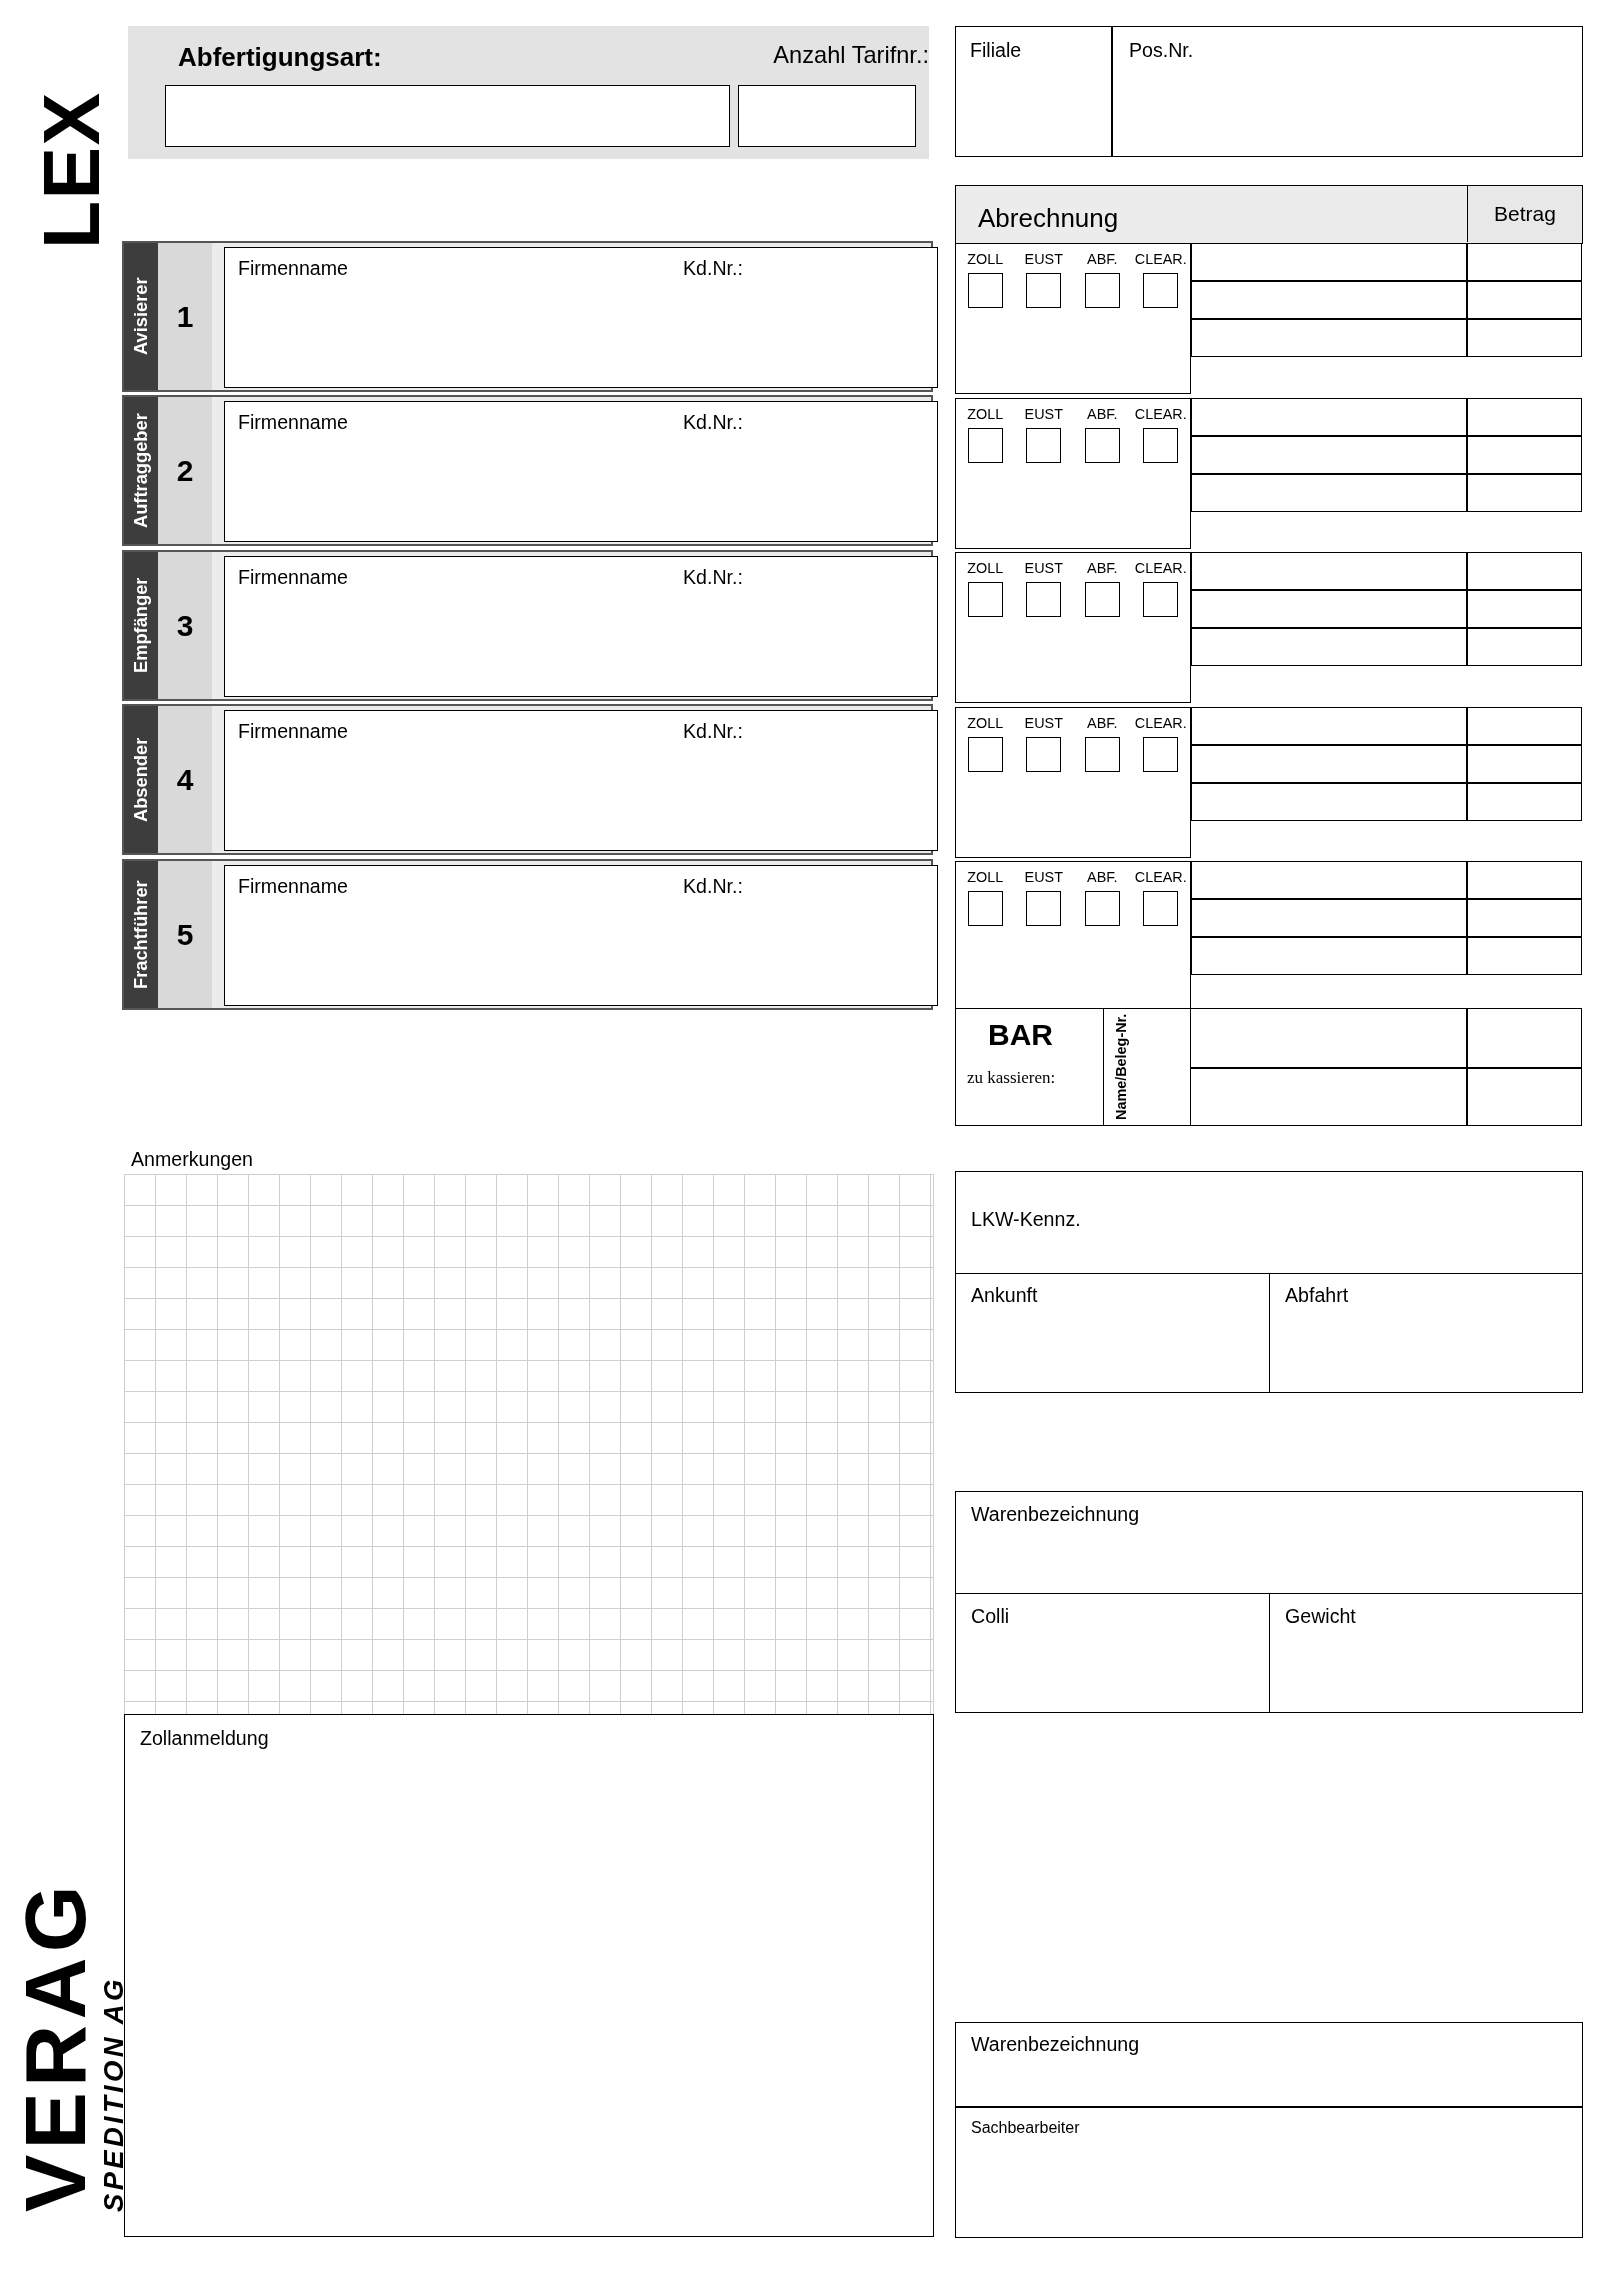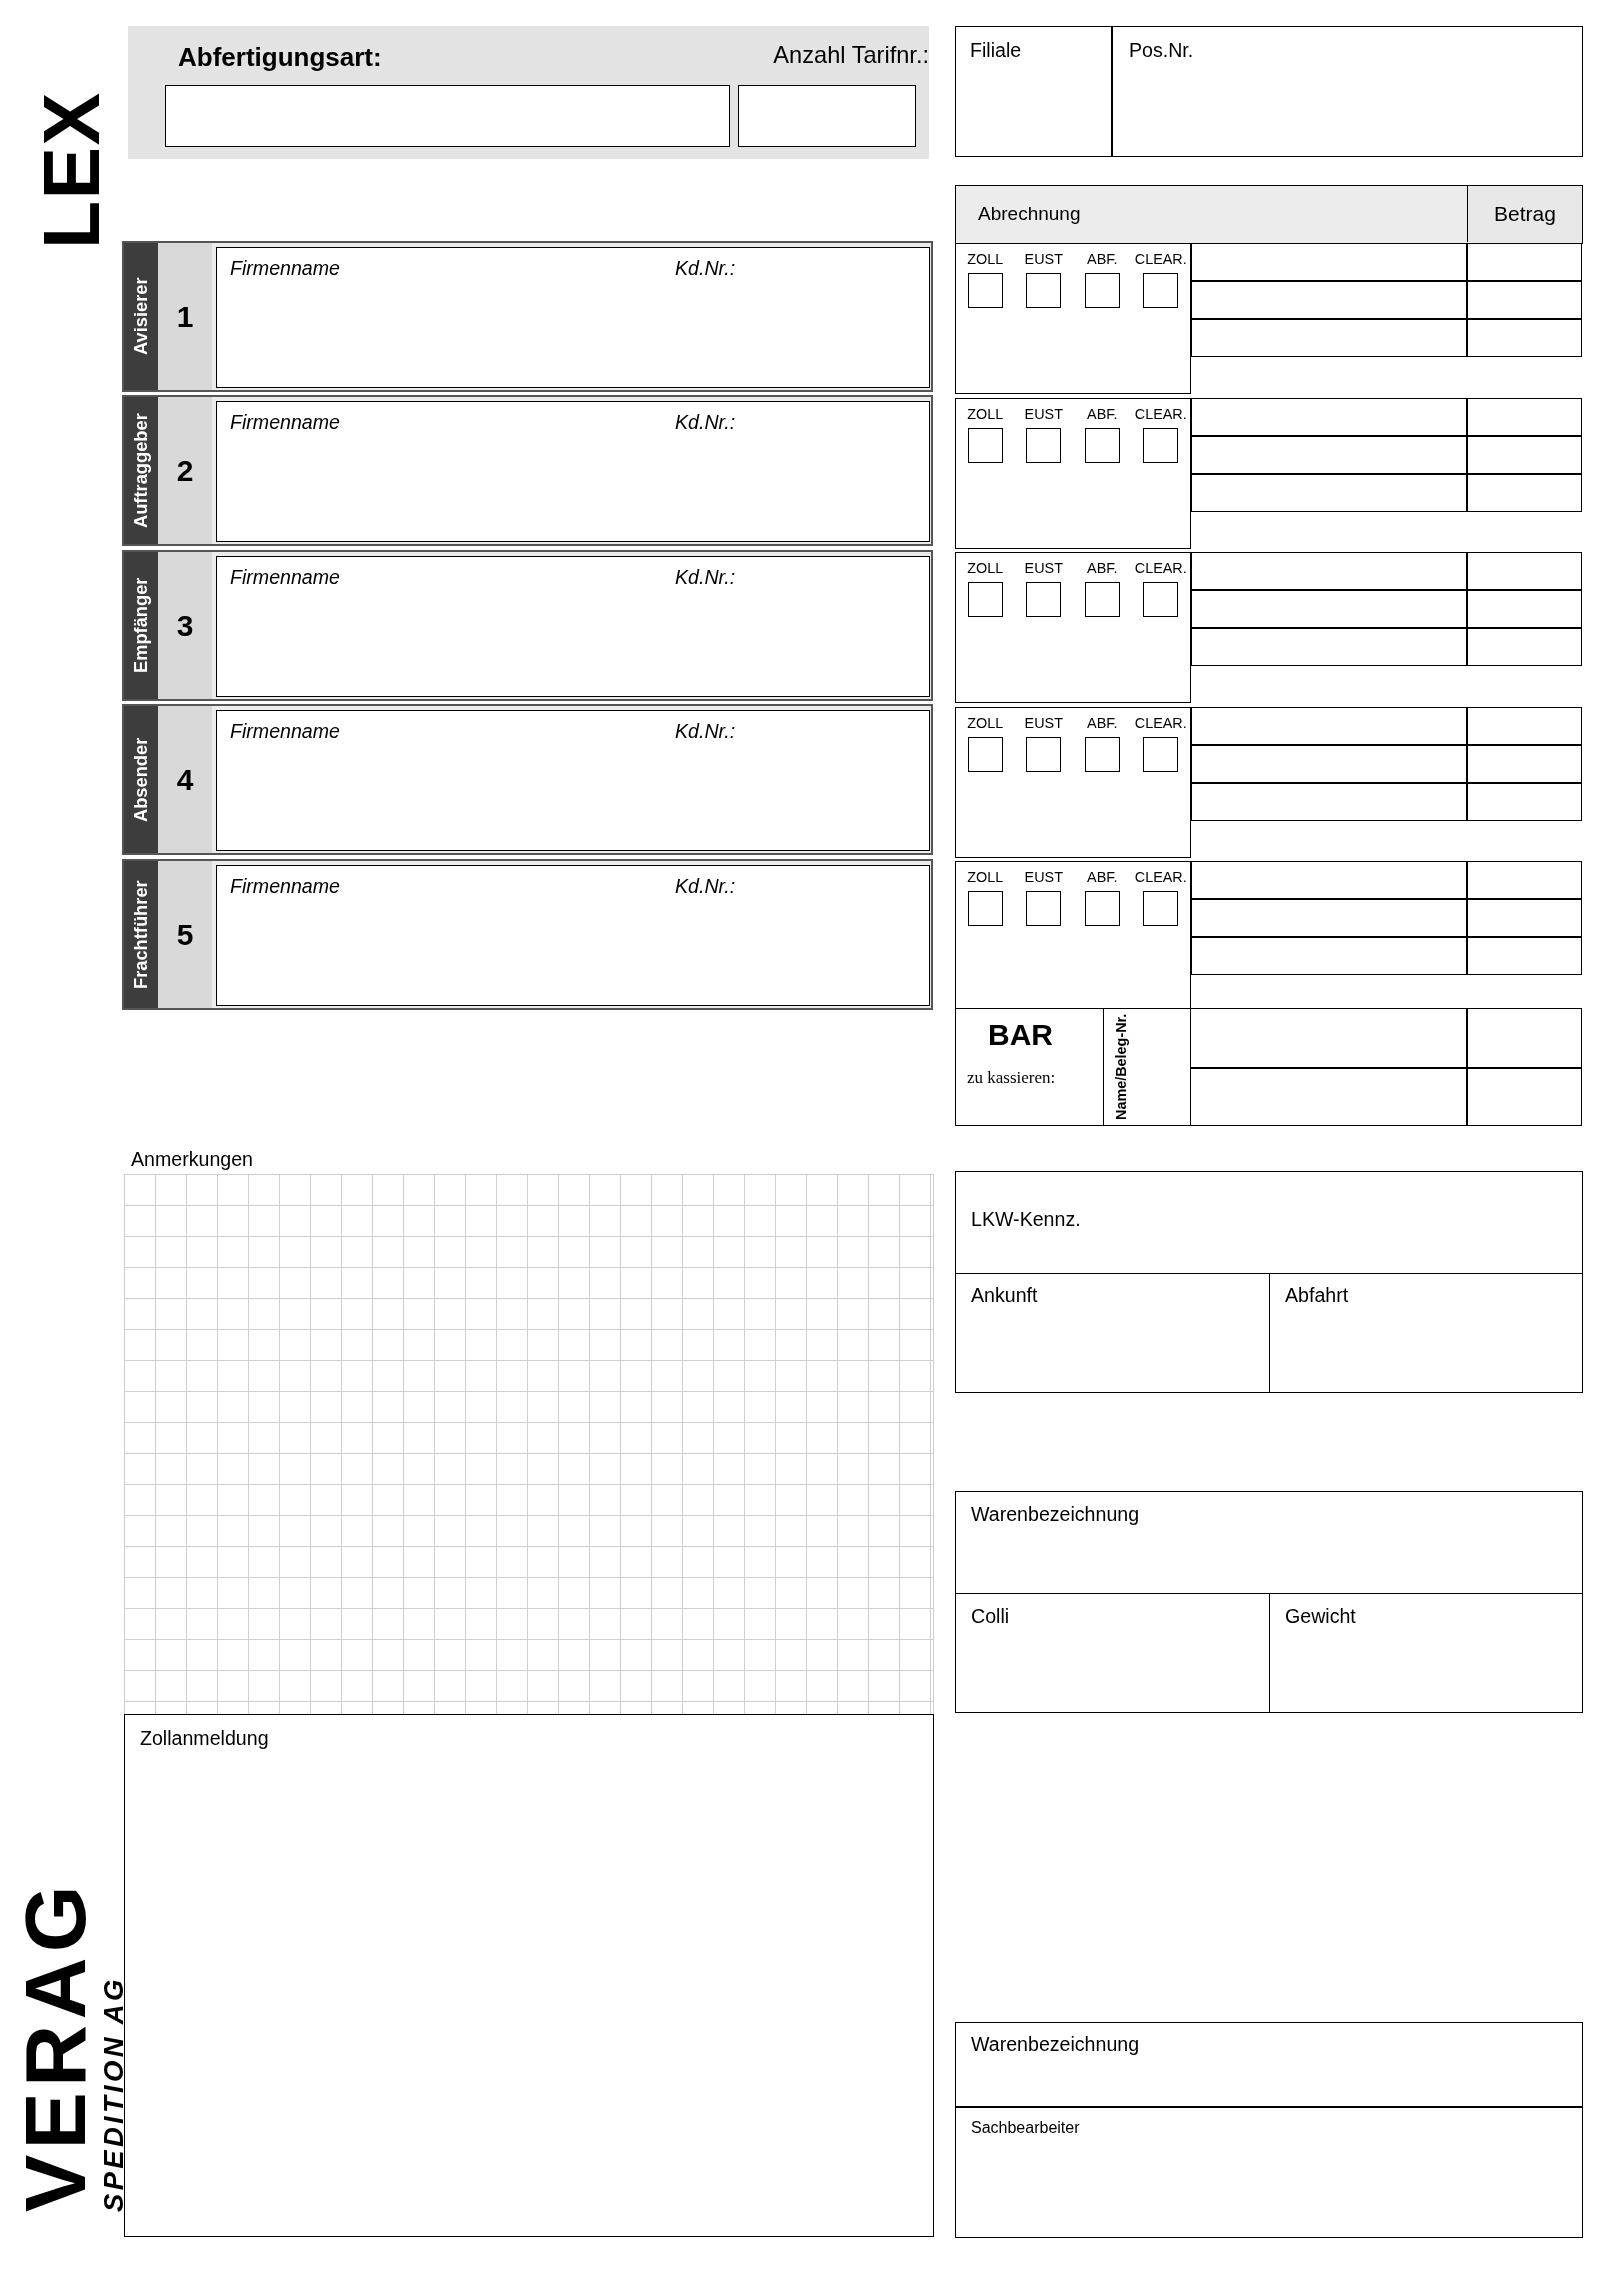--- a/index.html
+++ b/index.html
@@ -99,21 +99,21 @@
   #posnr-label { left: 1129px; top: 41px; font-size: 19.6px; }
 
   
   #abrechnung-header-box {
     left: 955px; top: 185px; width: 628px; height: 59px;
     border: 1.3px solid #000;
     background: #ececec;
   }
   #abrechnung-title {
     left: 978px; top: 203px;
-    font-size: 19px;
+    font-size: 26px;
   }
   #leistung-cell {
     left: 1192px; top: 186px; width: 275px; height: 56px;
     border-left: 1.3px solid #000;
     background: #e8e8e8;
     display: flex; align-items: center; justify-content: center;
     font-size: 21px;
   }
   #betrag-cell {
     left: 1467px; top: 186px; width: 115px; height: 56px;
@@ -156,25 +156,24 @@
     width: 54px; height: 100%;
     background: #d9d9d9;
     display: flex;
     align-items: center;
     justify-content: center;
     font-size: 30px;
     font-weight: bold;
   }
   .party-field {
     position: absolute;
-    left: 92px; top: 3.9px;
+    left: 100px; top: 3.9px;
     width: 712px; height: 139px;
     border: 0.7px solid #000;
     background: #fff;
-    font-style: italic;
   }
   .firmenname {
     position: absolute; left: 13px; top: 9.2px;
     font-size: 19.6px;
   }
   .kdnr {
     position: absolute; left: 458px; top: 9.2px;
     font-size: 19.6px;
   }
 

